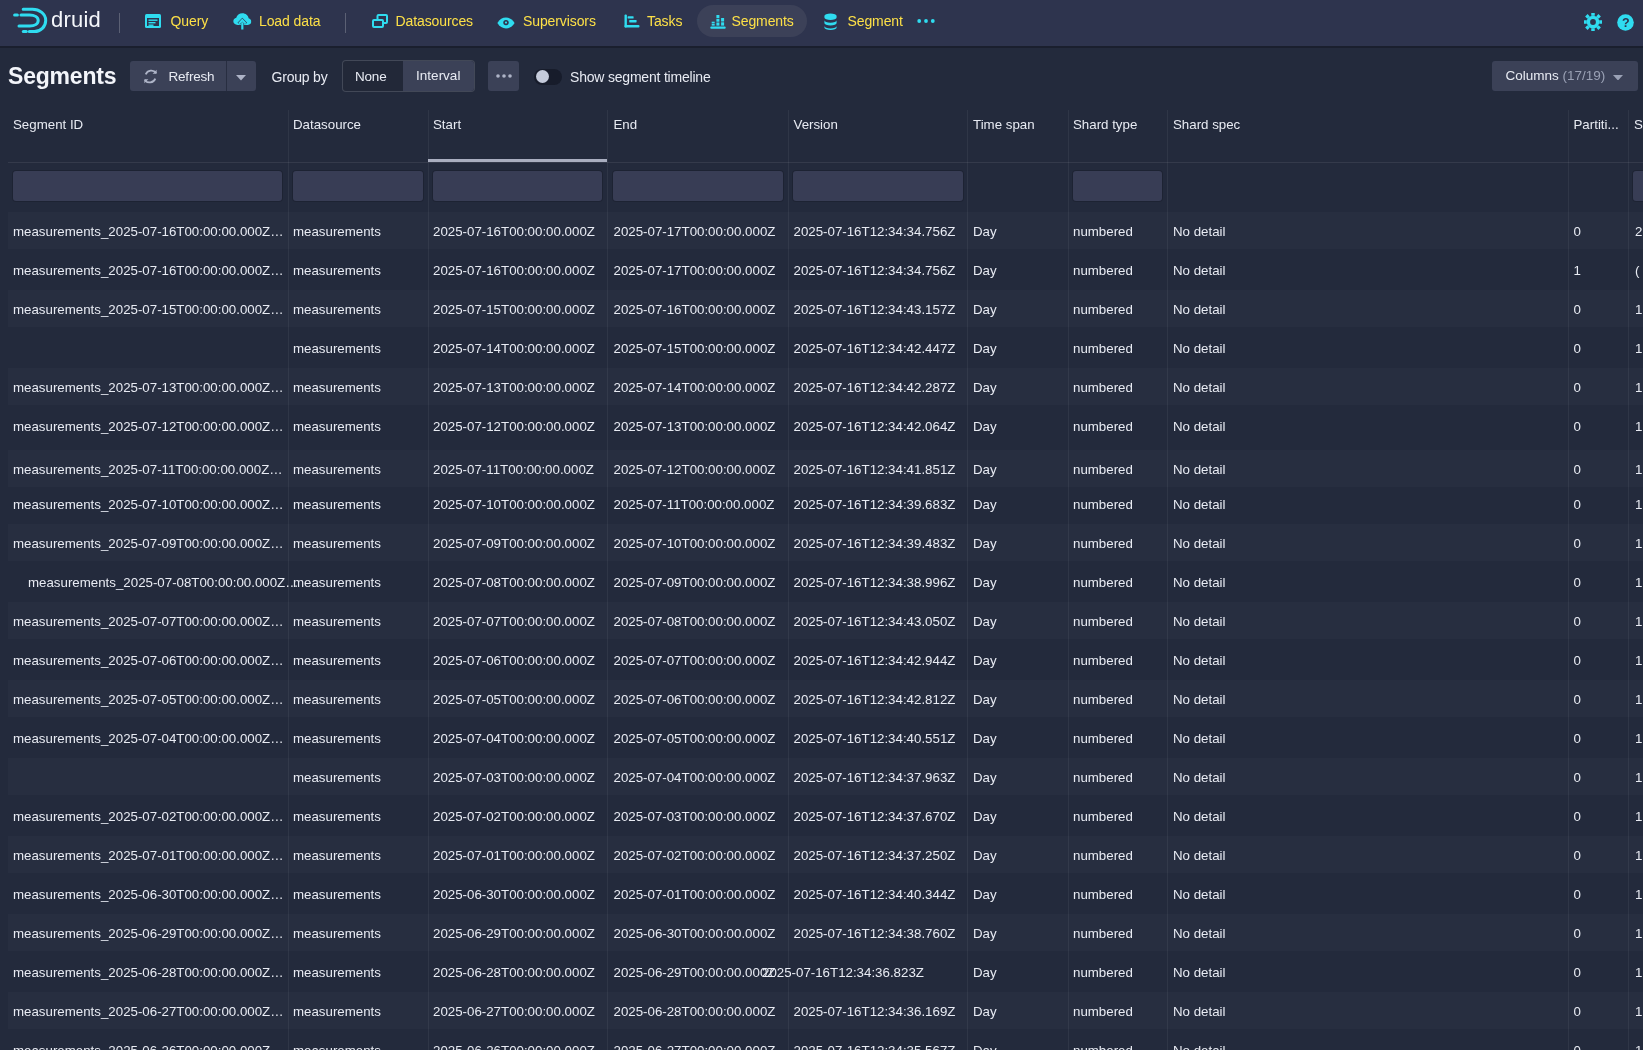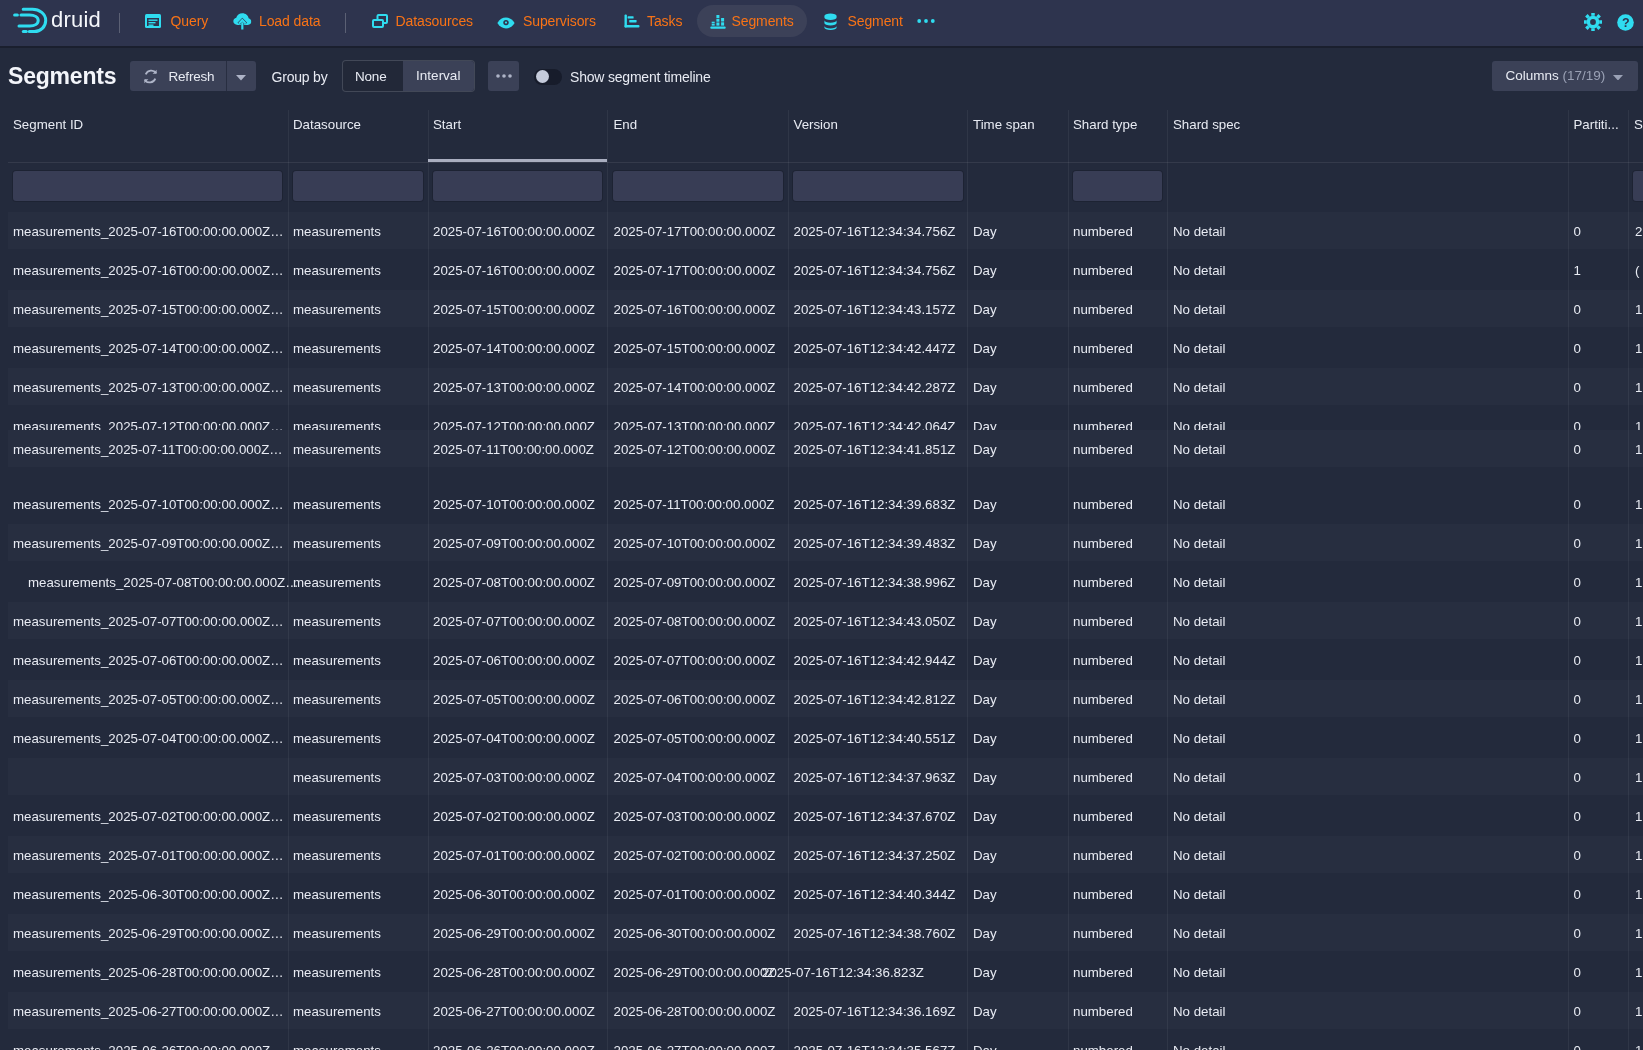--- a/index.html
+++ b/index.html
@@ -2,21 +2,21 @@
 <html><head><meta charset="utf-8"><style>
 
 * { margin:0; padding:0; box-sizing:border-box; }
 svg { display:block; }
 html,body { width:1643px; height:1050px; overflow:hidden; }
 body { font-family:"Liberation Sans", sans-serif; background:#232a3c; }
 #app { position:relative; width:1643px; height:1050px; overflow:hidden; }
 .abs { position:absolute; }
 .nav { position:absolute; left:0; top:0; width:1643px; height:46px; background:#2e344e; }
 .navline { position:absolute; left:0; top:46px; width:1643px; height:2px; background:#1a1f2e; }
-.navitem { position:absolute; top:0; height:42px; display:flex; align-items:center; color:#f97316; font-size:14px; letter-spacing:-0.1px; }
+.navitem { position:absolute; top:0; height:42px; display:flex; align-items:center; color:#fde047; font-size:14px; letter-spacing:-0.1px; }
 .vdiv { position:absolute; top:13px; width:1px; height:20px; background:rgba(255,255,255,0.22); }
 .pill { position:absolute; left:697px; top:5px; width:110px; height:32px; border-radius:16px; background:#3c4158; }
 .toolbar-title { position:absolute; left:8px; top:63px; font-size:23px; font-weight:bold; color:#f3f5fa; letter-spacing:-0.2px; }
 .btn { position:absolute; height:30px; background:#3b4157; border-radius:3px; color:#e8ebf3; font-size:13.5px; display:flex; align-items:center; justify-content:center; }
 .lbl { position:absolute; color:#e8ebf3; font-size:14px; letter-spacing:-0.2px; }
 .vsep { position:absolute; top:110px; height:940px; width:1px; background:rgba(255,255,255,0.06); z-index:5; }
 .hcell { position:absolute; top:117px; font-size:13.3px; color:#e8ebf3; white-space:nowrap; }
 .fbox { position:absolute; top:171px; height:30px; background:#383d55; border-radius:3px; box-shadow:0 0 0 1px rgba(0,0,0,0.15); }
 .row { position:absolute; left:0px; width:1643px; height:39px; }
 .row.odd { background:linear-gradient(#272e40,#272e40) 8px 0/1643px 37px no-repeat; }
@@ -245,21 +245,20 @@
 <div class="cell" style="left:433px;">2025-07-15T00:00:00.000Z</div>
 <div class="cell" style="left:613.5px;">2025-07-16T00:00:00.000Z</div>
 <div class="cell" style="left:793.5px;">2025-07-16T12:34:43.157Z</div>
 <div class="cell" style="left:973px;">Day</div>
 <div class="cell" style="left:1073px;">numbered</div>
 <div class="cell" style="left:1173px;">No detail</div>
 <div class="cell" style="left:1573.5px;">0</div>
 <div class="cell" style="left:1635px;">1</div>
 </div>
 <div class="row" style="top:329px;">
-<div class="cell" style="left:13px;">measurements_2025-07-14T00:00:00.000Z…</div>
 <div class="cell" style="left:293px;">measurements</div>
 <div class="cell" style="left:433px;">2025-07-14T00:00:00.000Z</div>
 <div class="cell" style="left:613.5px;">2025-07-15T00:00:00.000Z</div>
 <div class="cell" style="left:793.5px;">2025-07-16T12:34:42.447Z</div>
 <div class="cell" style="left:973px;">Day</div>
 <div class="cell" style="left:1073px;">numbered</div>
 <div class="cell" style="left:1173px;">No detail</div>
 <div class="cell" style="left:1573.5px;">0</div>
 <div class="cell" style="left:1635px;">1</div>
 </div>
@@ -280,21 +279,21 @@
 <div class="cell" style="left:293px;">measurements</div>
 <div class="cell" style="left:433px;">2025-07-12T00:00:00.000Z</div>
 <div class="cell" style="left:613.5px;">2025-07-13T00:00:00.000Z</div>
 <div class="cell" style="left:793.5px;">2025-07-16T12:34:42.064Z</div>
 <div class="cell" style="left:973px;">Day</div>
 <div class="cell" style="left:1073px;">numbered</div>
 <div class="cell" style="left:1173px;">No detail</div>
 <div class="cell" style="left:1573.5px;">0</div>
 <div class="cell" style="left:1635px;">1</div>
 </div>
-<div class="row odd" style="top:430px;padding-left:45px;">
+<div class="row odd" style="top:450px;padding-left:45px;">
 <div class="cell" style="left:13px;">measurements_2025-07-11T00:00:00.000Z…</div>
 <div class="cell" style="left:293px;">measurements</div>
 <div class="cell" style="left:433px;">2025-07-11T00:00:00.000Z</div>
 <div class="cell" style="left:613.5px;">2025-07-12T00:00:00.000Z</div>
 <div class="cell" style="left:793.5px;">2025-07-16T12:34:41.851Z</div>
 <div class="cell" style="left:973px;">Day</div>
 <div class="cell" style="left:1073px;">numbered</div>
 <div class="cell" style="left:1173px;">No detail</div>
 <div class="cell" style="left:1573.5px;">0</div>
 <div class="cell" style="left:1635px;">1</div>

